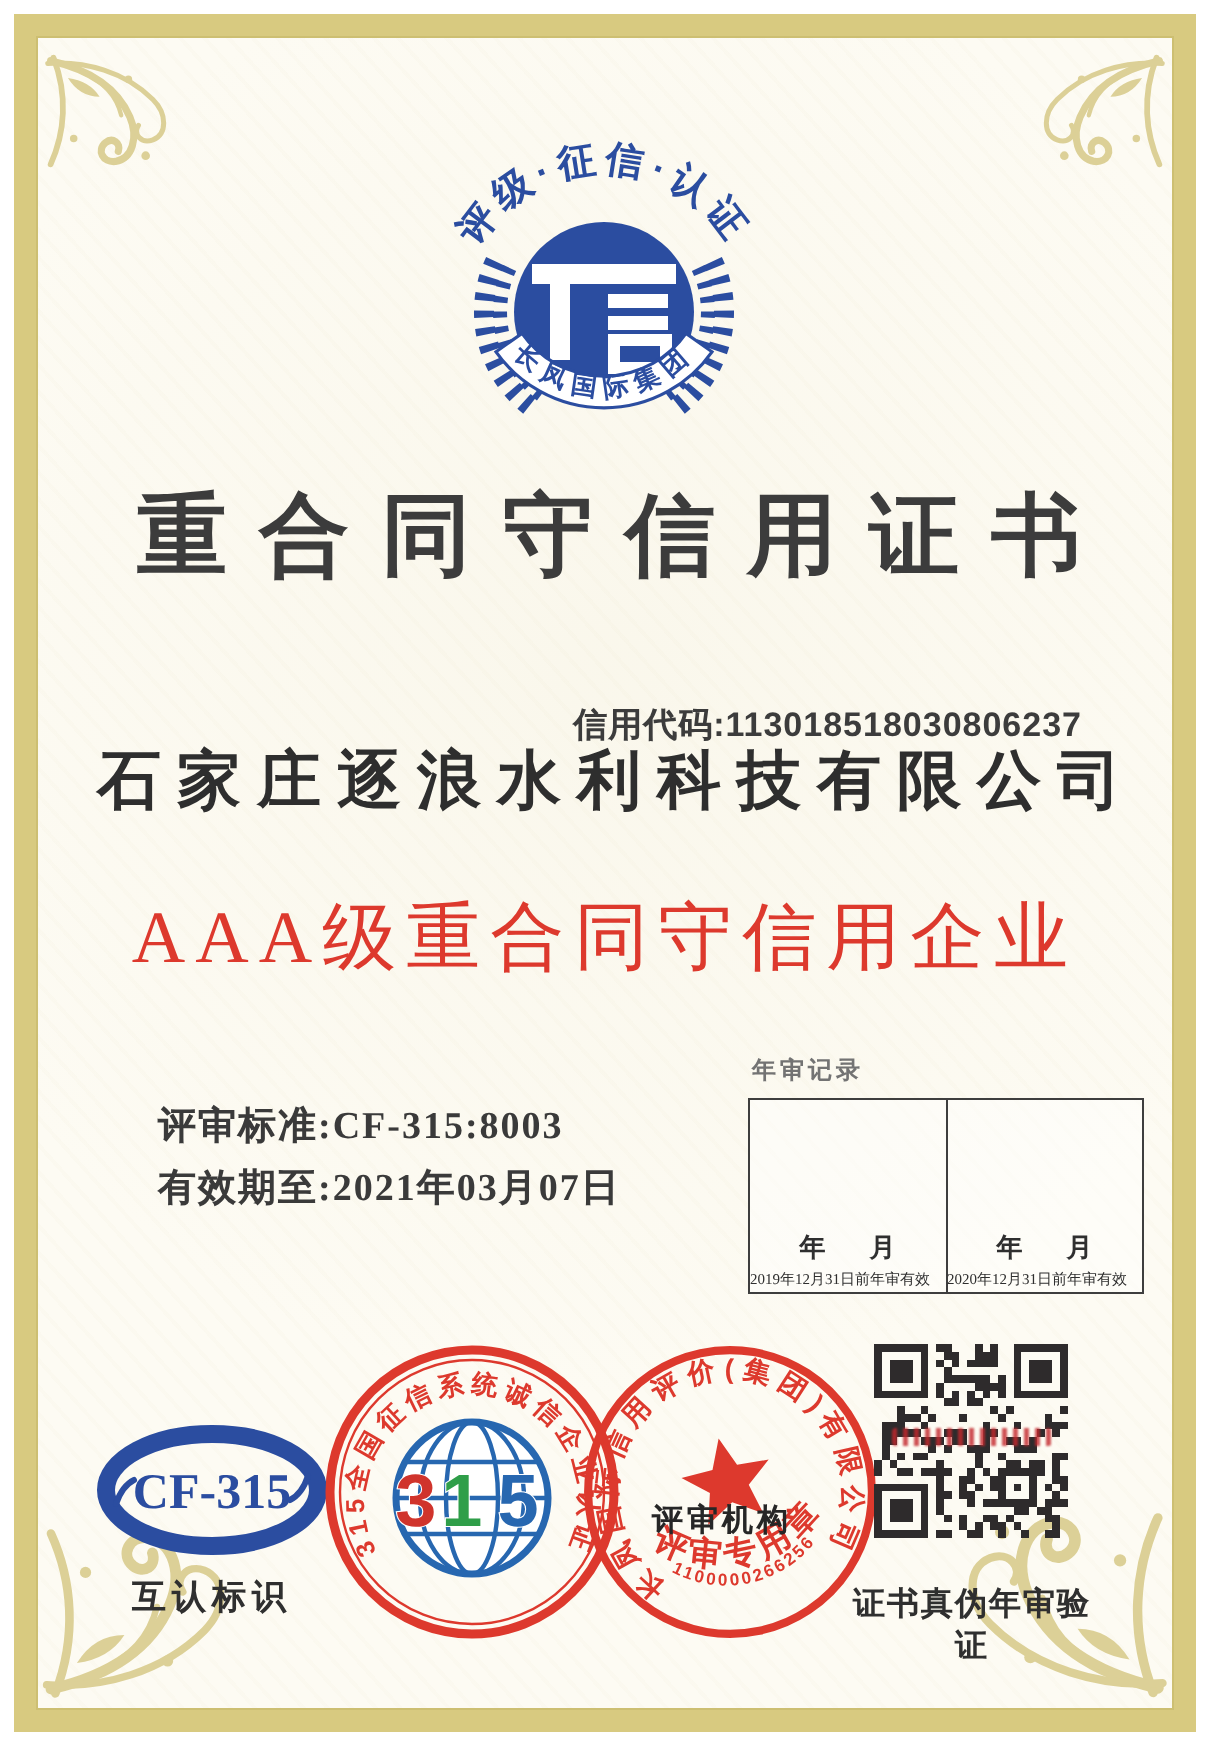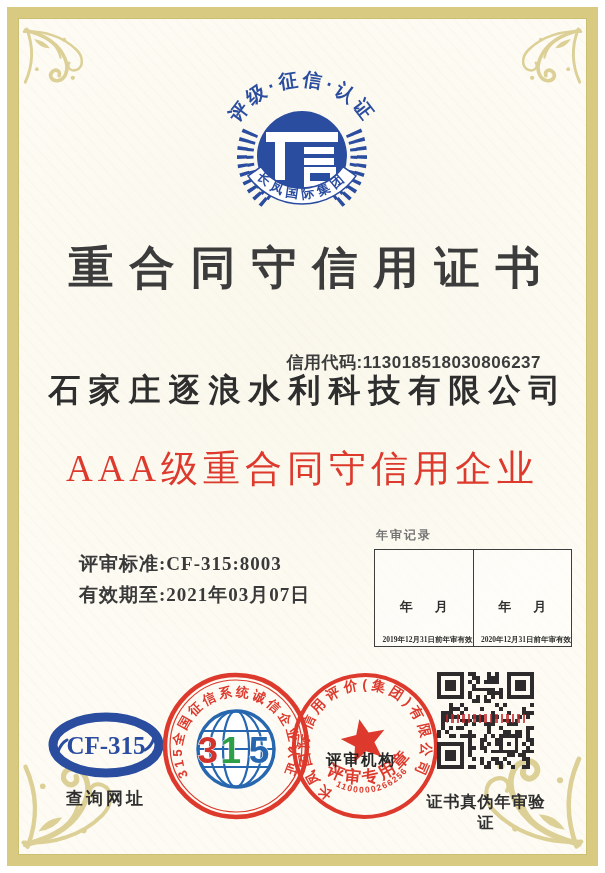--- a/index.html
+++ b/index.html
@@ -41,23 +41,23 @@
   }
   .award-line{
     top:444px;font-size:37px;font-weight:normal;color:#dd392d;letter-spacing:5px;white-space:nowrap;
   }
   .details{left:57px;top:548px;font-size:19px;font-weight:bold;color:#3a3a3a;line-height:31px;letter-spacing:1px;margin-left:22px;}
   
   .ar-heading{left:376px;top:527px;font-size:12px;font-weight:bold;color:#737373;letter-spacing:2px;}
   .ar-table{left:374px;top:549px;width:196px;height:96px;display:flex;border:1px solid #3e3e3e;background:rgba(255,255,255,.45);}
   .ar-cell{flex:1;position:relative;}
   .ar-cell + .ar-cell{border-left:1px solid #3e3e3e;}
-  .ar-ym{position:absolute;bottom:30px;left:0;width:100%;text-align:center;font-weight:bold;font-size:13px;color:#2f2f2f;}
+  .ar-ym{position:absolute;bottom:13px;left:0;width:100%;text-align:center;font-weight:bold;font-size:13px;color:#2f2f2f;}
   .ar-ym .gap{display:inline-block;width:22px;}
-  .ar-note{position:absolute;bottom:1px;left:0;width:100%;text-align:right;font-weight:bold;font-size:7.5px;color:#2f2f2f;white-space:nowrap;}
+  .ar-note{position:absolute;bottom:1px;left:0;width:100%;text-align:left;font-weight:normal;font-size:7.5px;color:#2f2f2f;white-space:nowrap;}
   
   .cf-oval{left:46px;top:710px;width:120px;height:70px;}
   .cf-caption{left:42px;top:787px;width:128px;text-align:center;font-size:17px;font-weight:bold;color:#2f2f2f;letter-spacing:3px;}
   .seal315{left:161px;top:671px;width:150px;height:150px;}
   .stamp{left:289px;top:668px;width:152px;height:156px;transform:rotate(-12deg);}
   .stamp-org{left:321px;top:736px;width:80px;text-align:center;font-size:15.5px;font-weight:bold;color:#262626;letter-spacing:2px;margin-top:14px;}
   .qr{left:437px;top:671px;width:97px;height:99px;}
   .qr-overlay{
     left:446px;top:714px;width:80px;height:9px;border-radius:2px;
     background:repeating-linear-gradient(90deg, rgba(195,40,45,.8) 0 2.5px, rgba(195,40,45,0) 2.5px 5.5px);
@@ -162,21 +162,21 @@
     <div class="ar-note serif">2020年12月31日前年审有效</div>
   </div>
 </div>
 
 <svg class="abs cf-oval" viewBox="0 0 120 70">
   <ellipse cx="60" cy="35" rx="53" ry="28" fill="none" stroke="#2b4da0" stroke-width="9"></ellipse>
   <path d="M12,42 q3,-9 9,-12" fill="none" stroke="#2b4da0" stroke-width="3" stroke-linecap="round"></path>
   <path d="M108,28 q-3,9 -9,12" fill="none" stroke="#2b4da0" stroke-width="3" stroke-linecap="round"></path>
   <text x="60" y="44" text-anchor="middle" font-size="25" fill="#2b4da0" font-family="Liberation Serif, serif">CF-315</text>
 </svg>
-<div class="abs cf-caption serif">查询网址</div>
+<div class="abs cf-caption serif">互认标识</div>
 
 <svg class="abs seal315" viewBox="0 0 150 150">
   <defs>
     <path id="ring315" d="M 32,112 A 54 54 0 1 1 118,112"></path>
   </defs>
   <circle cx="75" cy="75" r="71" fill="none" stroke="#dd392d" stroke-width="4.5"></circle>
   <circle cx="75" cy="75" r="66" fill="none" stroke="#dd392d" stroke-width="1.2"></circle>
   <text font-size="13" fill="#dd392d" letter-spacing="3" text-anchor="middle">
     <textPath href="#ring315" startOffset="50%">315全国征信系统诚信企业认证</textPath>
   </text>

